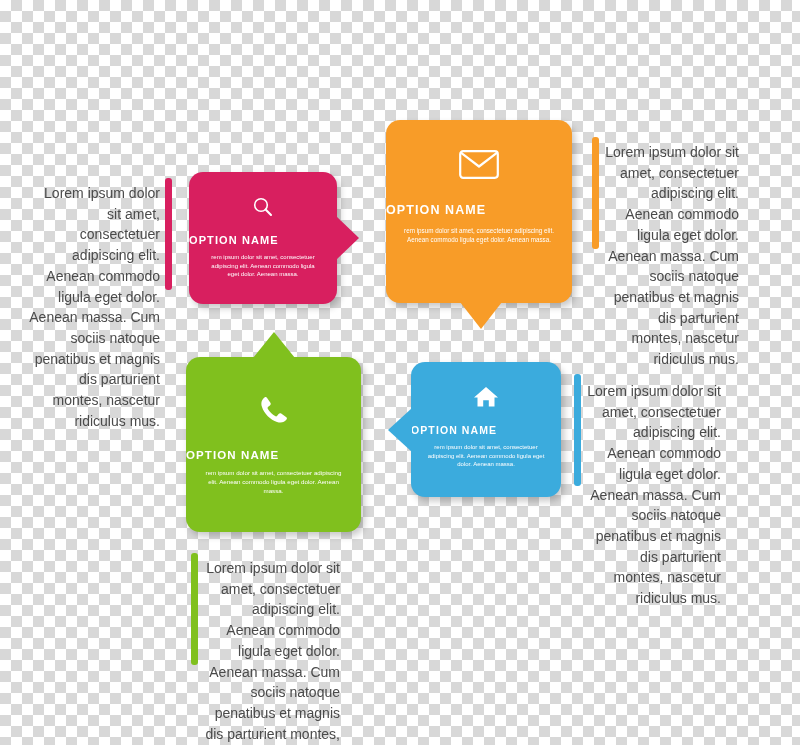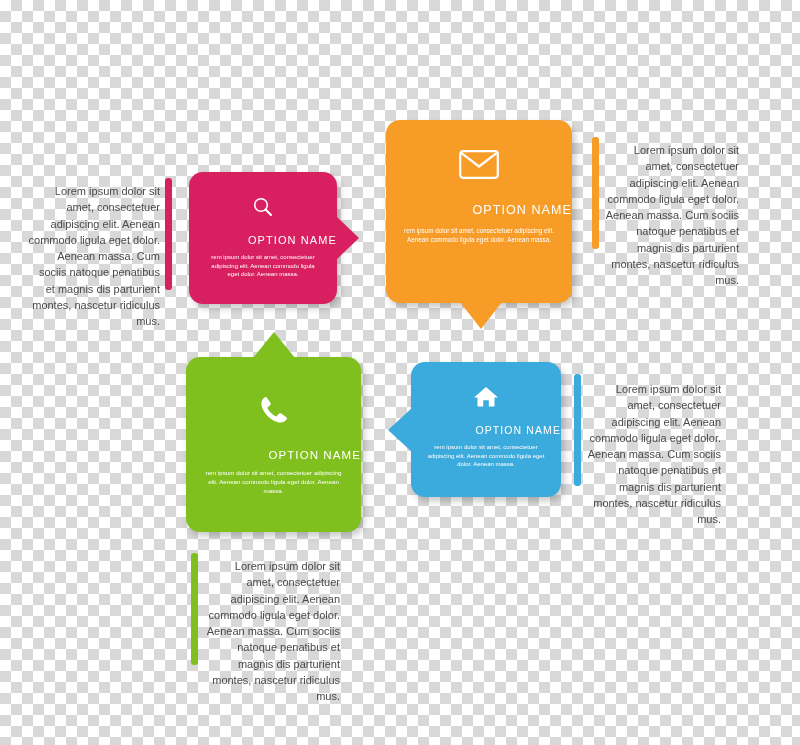--- a/index.html
+++ b/index.html
@@ -19,23 +19,23 @@
   .card{
     position:absolute;
     border-radius:14px;
     box-shadow:3px 4px 7px rgba(0,0,0,0.22);
     color:#ffffff;
     text-align:center;
     box-sizing:border-box;
   }
   .card .icon{display:block;margin:0 auto;}
   .card .title{
-    font-weight:normal;
+    font-weight:bold;
     letter-spacing:1.1px;
-    text-align:right;
+    text-align:left;
   }
   .card .body{
     text-align:center;
     line-height:1.45;
     margin:0 auto;
   }
 
   
   #card-pink{left:189px;top:172px;width:148px;height:132px;background:#d81f5f;}
   #card-pink .icon{margin-top:22px;}
@@ -77,21 +77,21 @@
   #card-blue .beak{
     position:absolute;left:-23px;top:46px;width:0;height:0;
     border-top:22px solid transparent;border-bottom:22px solid transparent;
     border-right:24px solid #3babdd;
   }
 
   
   .textblock{
     position:absolute;
     color:#4a4a4a;
-    font-size:11px;
+    font-size:14px;
     line-height:1.48;
     box-sizing:border-box;
   }
   .bar{position:absolute;border-radius:3px;}
 
   #text-pink{left:28px;top:183px;width:132px;text-align:right;}
   #bar-pink{left:165px;top:178px;width:7px;height:112px;background:#d81f5f;}
 
   #text-orange{left:605px;top:142px;width:134px;text-align:right;}
   #bar-orange{left:592px;top:137px;width:7px;height:112px;background:#f89c28;}

